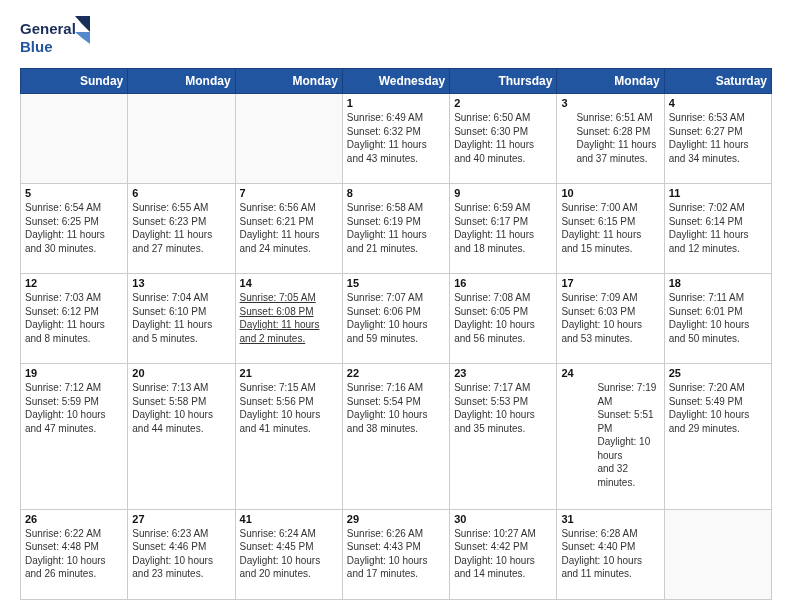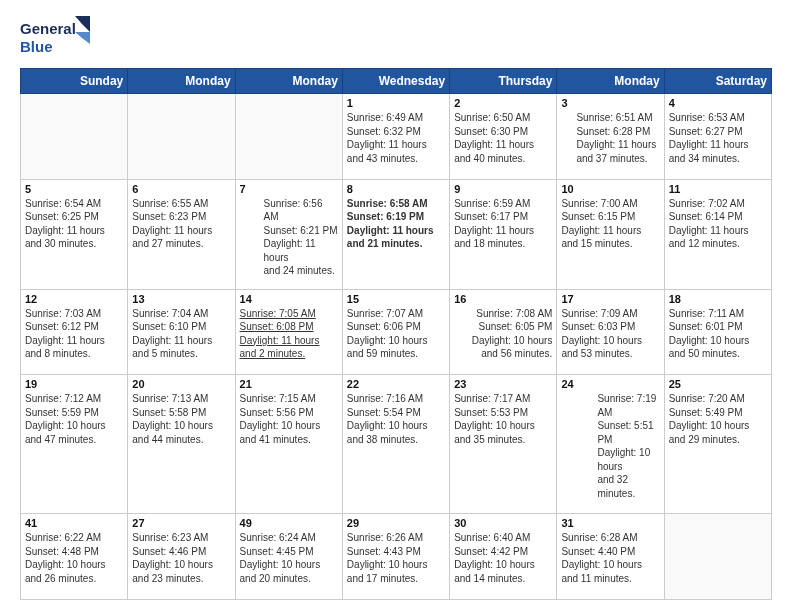--- a/index.html
+++ b/index.html
@@ -159,28 +159,28 @@
           </td>
           <td>
             <div class="day-num">6</div>
             <div class="day-info" style="white-space: pre-line;">Sunrise: 6:55 AM
 Sunset: 6:23 PM
 Daylight: 11 hours
 and 27 minutes.</div>
           </td>
           <td>
             <div class="day-num">7</div>
-            <div class="day-info" style="white-space: pre-line; margin-left: 24px;">Sunrise: 6:56 AM
+            <div class="day-info" style="white-space: pre-line;">Sunrise: 6:56 AM
 Sunset: 6:21 PM
 Daylight: 11 hours
 and 24 minutes.</div>
           </td>
           <td>
             <div class="day-num">8</div>
-            <div class="day-info" style="white-space: pre-line; font-weight: bold;">Sunrise: 6:58 AM
+            <div class="day-info" style="white-space: pre-line;">Sunrise: 6:58 AM
 Sunset: 6:19 PM
 Daylight: 11 hours
 and 21 minutes.</div>
           </td>
           <td>
             <div class="day-num">9</div>
             <div class="day-info" style="white-space: pre-line;">Sunrise: 6:59 AM
 Sunset: 6:17 PM
 Daylight: 11 hours
 and 18 minutes.</div>
@@ -224,21 +224,21 @@
           </td>
           <td>
             <div class="day-num">15</div>
             <div class="day-info" style="white-space: pre-line;">Sunrise: 7:07 AM
 Sunset: 6:06 PM
 Daylight: 10 hours
 and 59 minutes.</div>
           </td>
           <td>
             <div class="day-num">16</div>
-            <div class="day-info" style="white-space: pre-line; text-align: right;">Sunrise: 7:08 AM
+            <div class="day-info" style="white-space: pre-line;">Sunrise: 7:08 AM
 Sunset: 6:05 PM
 Daylight: 10 hours
 and 56 minutes.</div>
           </td>
           <td>
             <div class="day-num">17</div>
             <div class="day-info" style="white-space: pre-line;">Sunrise: 7:09 AM
 Sunset: 6:03 PM
 Daylight: 10 hours
 and 53 minutes.</div>
@@ -297,50 +297,50 @@
           <td>
             <div class="day-num">25</div>
             <div class="day-info" style="white-space: pre-line;">Sunrise: 7:20 AM
 Sunset: 5:49 PM
 Daylight: 10 hours
 and 29 minutes.</div>
           </td>
         </tr>
         <tr>
           <td>
-            <div class="day-num">41</div>
+            <div class="day-num">26</div>
             <div class="day-info" style="white-space: pre-line;">Sunrise: 6:22 AM
 Sunset: 4:48 PM
 Daylight: 10 hours
 and 26 minutes.</div>
           </td>
           <td>
             <div class="day-num">27</div>
             <div class="day-info" style="white-space: pre-line;">Sunrise: 6:23 AM
 Sunset: 4:46 PM
 Daylight: 10 hours
 and 23 minutes.</div>
           </td>
           <td>
-            <div class="day-num">49</div>
+            <div class="day-num">41</div>
             <div class="day-info" style="white-space: pre-line;">Sunrise: 6:24 AM
 Sunset: 4:45 PM
 Daylight: 10 hours
 and 20 minutes.</div>
           </td>
           <td>
             <div class="day-num">29</div>
             <div class="day-info" style="white-space: pre-line;">Sunrise: 6:26 AM
 Sunset: 4:43 PM
 Daylight: 10 hours
 and 17 minutes.</div>
           </td>
           <td>
             <div class="day-num">30</div>
-            <div class="day-info" style="white-space: pre-line;">Sunrise: 6:40 AM
+            <div class="day-info" style="white-space: pre-line;">Sunrise: 10:27 AM
 Sunset: 4:42 PM
 Daylight: 10 hours
 and 14 minutes.</div>
           </td>
           <td>
             <div class="day-num">31</div>
             <div class="day-info" style="white-space: pre-line;">Sunrise: 6:28 AM
 Sunset: 4:40 PM
 Daylight: 10 hours
 and 11 minutes.</div>

